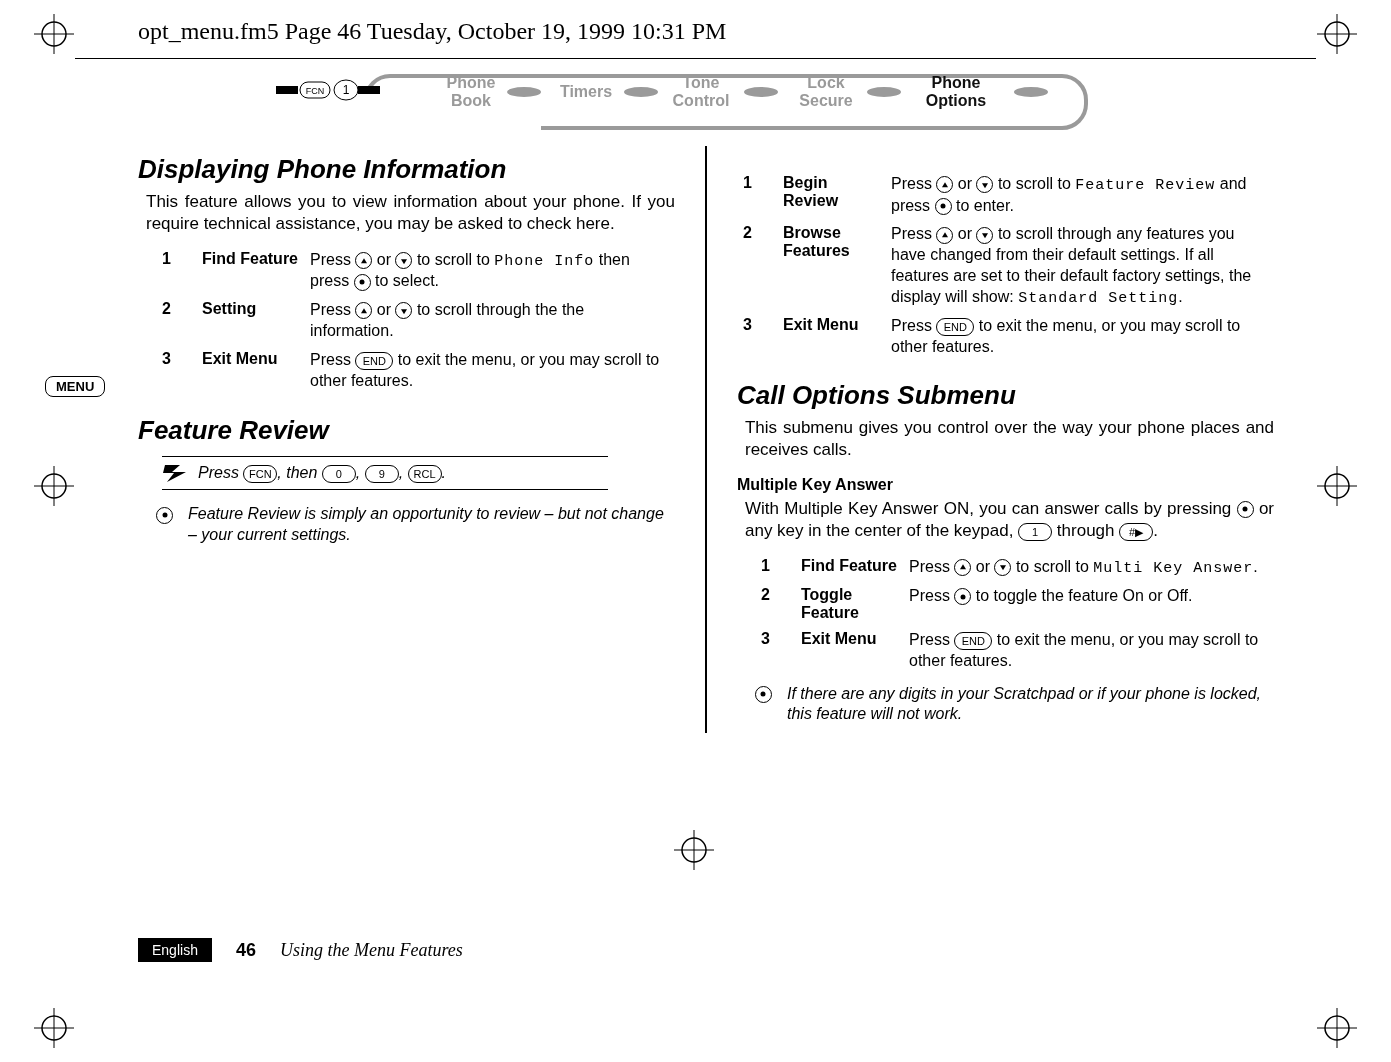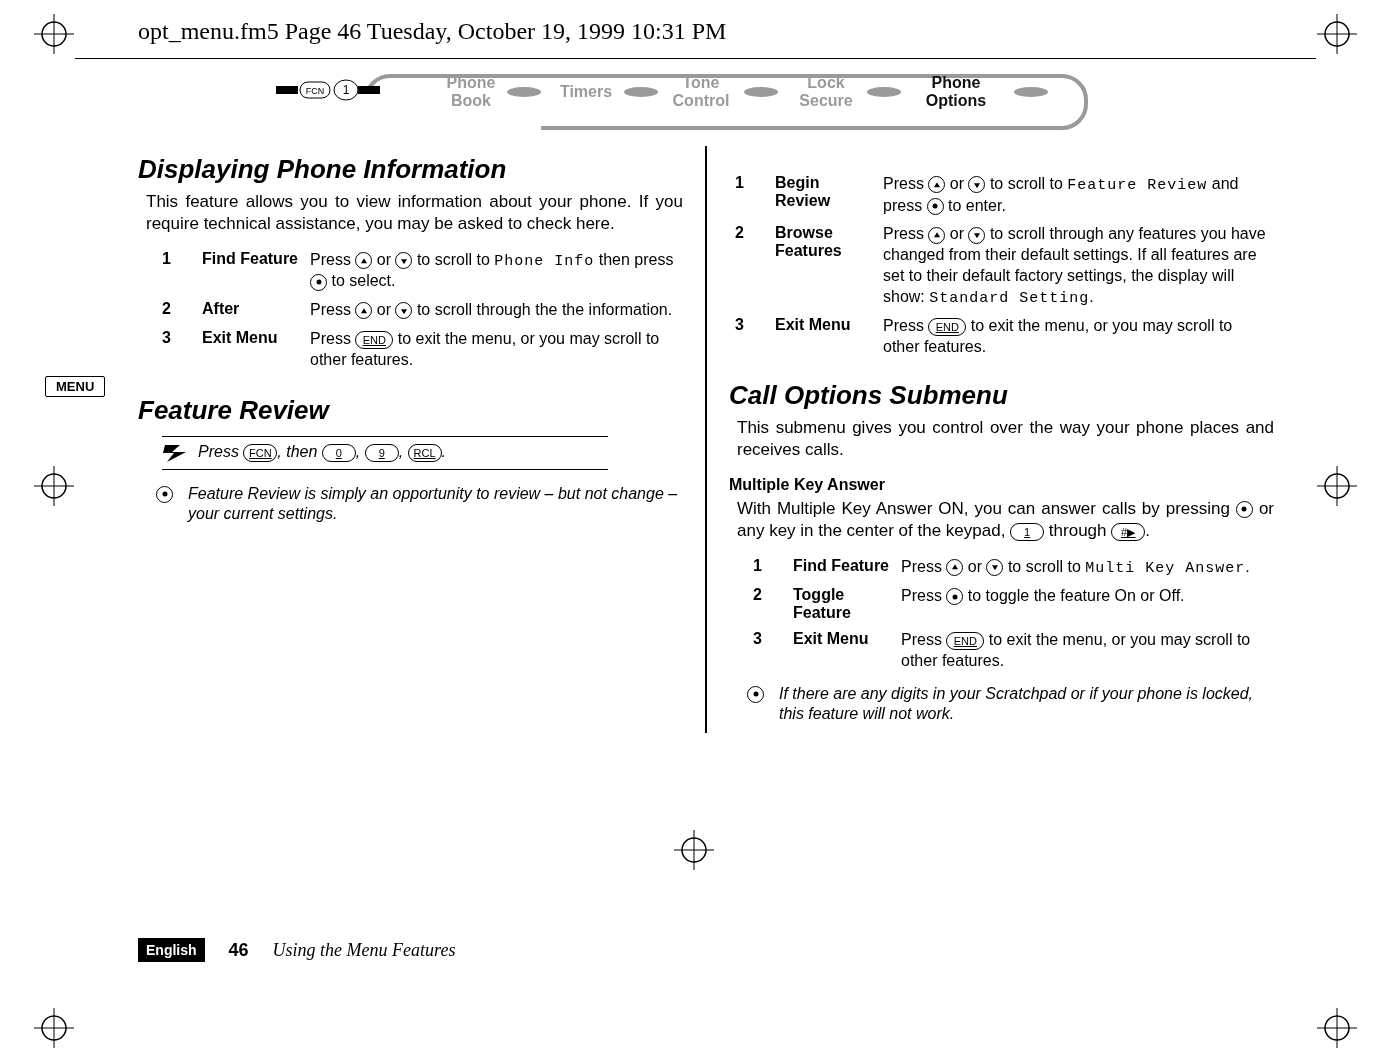--- a/index.html
+++ b/index.html
@@ -27,21 +27,21 @@
   .navlabel{
     font-family:"Helvetica Neue",Helvetica,Arial,sans-serif;
     font-weight:600;font-size:16px;fill:#9a9a9a;
   }
   .navlabel.active{fill:#111;}
 
   .content{
     position:absolute;left:138px;top:146px;width:1136px;
     font-family:"Helvetica Neue",Helvetica,Arial,sans-serif;
   }
-  .columns{display:flex;gap:0;}
+  .columns{display:flex;gap:8px;}
   .col{width:50%;box-sizing:border-box;}
   .col.left{padding-right:22px;border-right:2px solid #000;}
   .col.right{padding-left:22px;}
   .col.left{border-right:none;}
   .divider{width:2px;background:#000;margin:0;}
 
   h2.section{
     font-family:"Helvetica Neue",Helvetica,Arial,sans-serif;
     font-weight:800;font-style:italic;font-size:26px;margin:8px 0 6px 0;
   }
@@ -78,21 +78,20 @@
     font-style:italic;font-size:16px;line-height:1.3;
     font-family:"Helvetica Neue",Helvetica,Arial,sans-serif;
   }
   .note .glyph{flex:0 0 20px;font-style:normal;}
 
   .pill{
     display:inline-block;border:1px solid #000;border-radius:10px;
     min-width:26px;text-align:center;font-size:11px;line-height:16px;
     padding:0 3px;font-style:normal;vertical-align:middle;
     font-family:Arial,Helvetica,sans-serif;
-    text-decoration:underline;
   }
   .pill.wide{min-width:30px;}
   .key-arrow{
     display:inline-block;border:1.2px solid #000;border-radius:50%;
     width:15px;height:15px;position:relative;vertical-align:middle;
   }
   .key-arrow::after{
     content:"";position:absolute;left:50%;top:50%;width:0;height:0;
     transform:translate(-50%,-55%);
     border-left:3px solid transparent;border-right:3px solid transparent;
@@ -107,29 +106,29 @@
     content:"";position:absolute;left:50%;top:50%;width:5px;height:5px;
     background:#000;border-radius:50%;transform:translate(-50%,-50%);
   }
   .lcd{font-family:"OCR A Std","Andale Mono","Courier New",monospace;letter-spacing:1px;font-size:15px;}
 
   
   .footer{
     position:absolute;left:138px;bottom:100px;display:flex;align-items:center;gap:24px;
   }
   .lang-badge{
-    background:#000;color:#fff;font-weight:700;font-size:14px;
-    font-family:"Helvetica Neue",Helvetica,Arial,sans-serif;
-    padding:4px 8px;border-radius:0;
+    background:#000;color:#fff;font-weight:400;font-size:14px;
+    font-family:"Helvetica Neue",Helvetica,Arial,sans-serif;
+    padding:4px 14px;border-radius:0;
   }
   .pgnum{font-weight:800;font-size:18px;font-family:"Helvetica Neue",Helvetica,Arial,sans-serif;}
   .pgtitle{font-style:italic;font-size:18px;font-family:"Times New Roman",Times,serif;}
 
   .menu-badge{
-    position:absolute;left:45px;top:376px;border:1.5px solid #000;border-radius:2px;
+    position:absolute;left:45px;top:376px;border:1.5px solid #000;border-radius:8px;
     padding:2px 10px;font-weight:800;font-size:13px;
     font-family:"Helvetica Neue",Helvetica,Arial,sans-serif;
   }
 
 </style>
 </head>
 <body>
 
 <div class="reg" style="left:34px;top:14px">
   <svg width="40" height="40">
@@ -250,21 +249,21 @@
             <span class="key-arrow down"></span>
             <span> to scroll to </span>
             <span class="lcd">Phone Info</span>
             <span> then press </span>
             <span class="key-dot"></span>
             <span> to select.</span>
           </td>
         </tr>
         <tr>
           <td class="n">2</td>
-          <td class="t">After</td>
+          <td class="t">Setting</td>
           <td class="d">
             <span>Press </span>
             <span class="key-arrow up"></span>
             <span> or </span>
             <span class="key-arrow down"></span>
             <span> to scroll through the the information.</span>
           </td>
         </tr>
         <tr>
           <td class="n">3</td>

